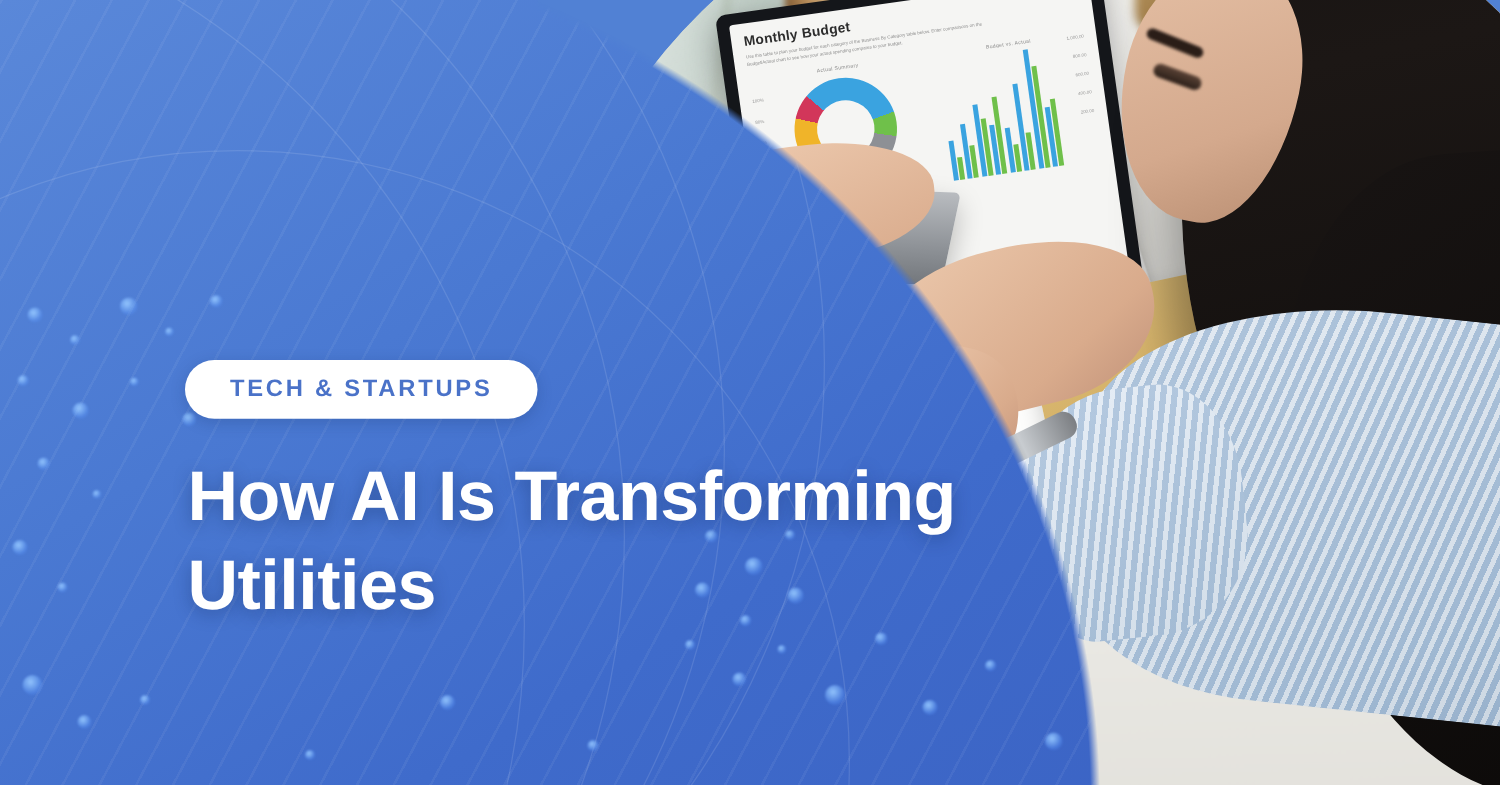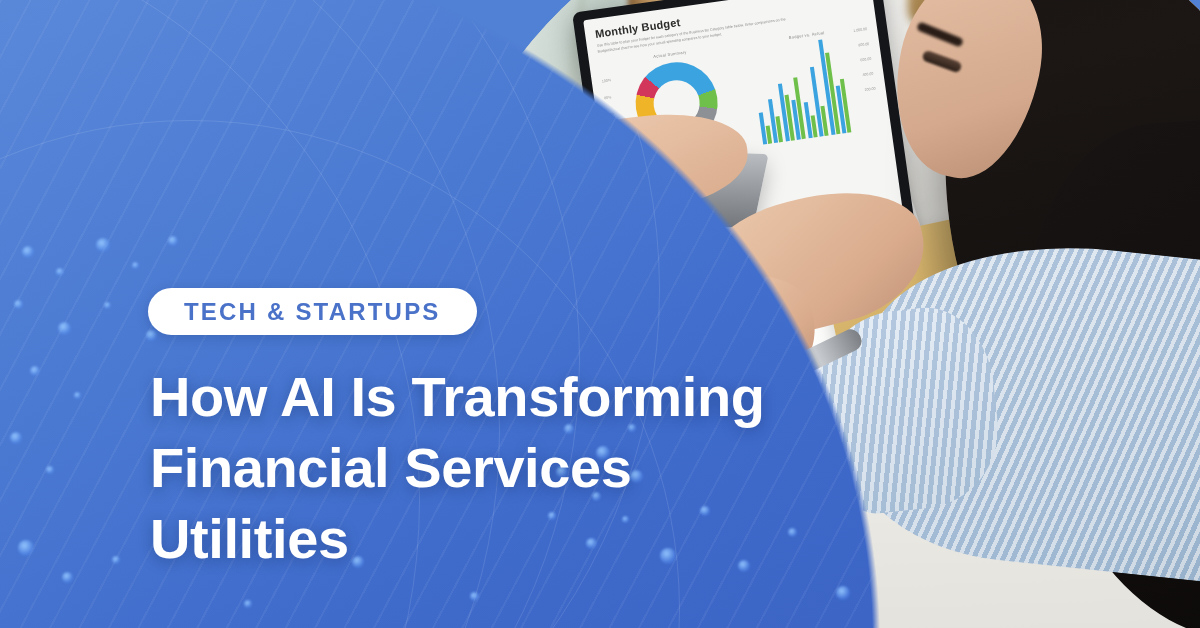--- a/index.html
+++ b/index.html
@@ -385,21 +385,21 @@
   .content{ position:absolute; left:0; top:0; width:100%; height:100%; }
 
   .badge{
     position:absolute; left:148px; top:288px;
     height:47px;
     display:inline-flex; align-items:center; justify-content:center;
     padding:0 36px;
     background:#ffffff;
     border-radius:24px;
     box-shadow:0 3px 12px rgba(20,45,95,.22);
-    font-size:24px; font-weight:700; letter-spacing:2.2px;
+    font-size:19px; font-weight:700; letter-spacing:2.2px;
     color:#4a72c8;
     white-space:nowrap;
   }
 
   .title{
     position:absolute; left:150px; top:361px;
     width:660px;
     color:#ffffff;
     font-size:56px;
     font-weight:700;
@@ -606,18 +606,17 @@
     <i style="left:352px; top:556px; width:12px; height:12px;"></i>
     <i style="left:244px; top:600px; width:8px;  height:8px;"></i>
   </div>
 
   <div class="content">
 
     <div class="badge">TECH &amp; STARTUPS</div>
 
     <h1 class="title">
       <span>How AI Is Transforming</span>
-      <span>Financial Services</span>
       <span>Utilities</span>
     </h1>
 
   </div>
 </div>
 
 </body></html>

